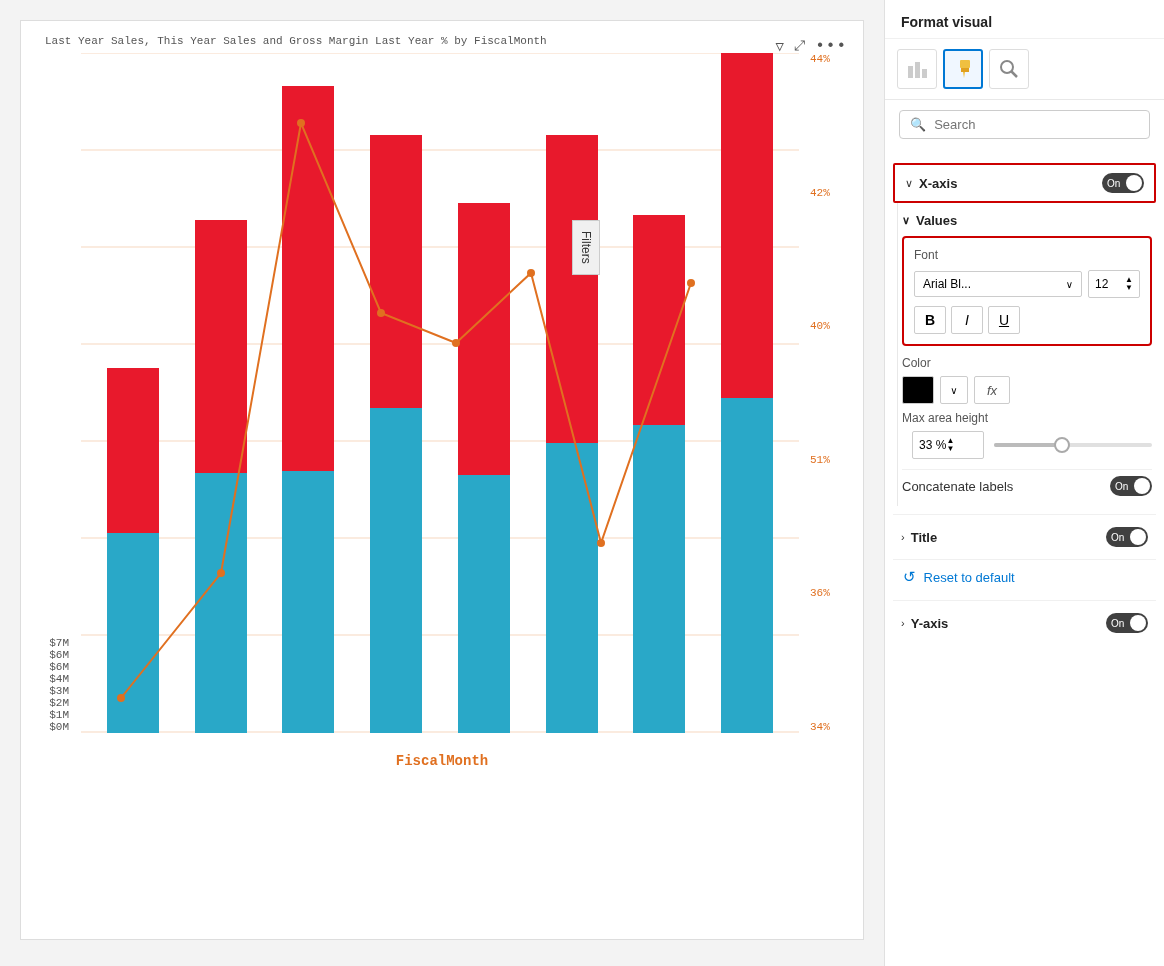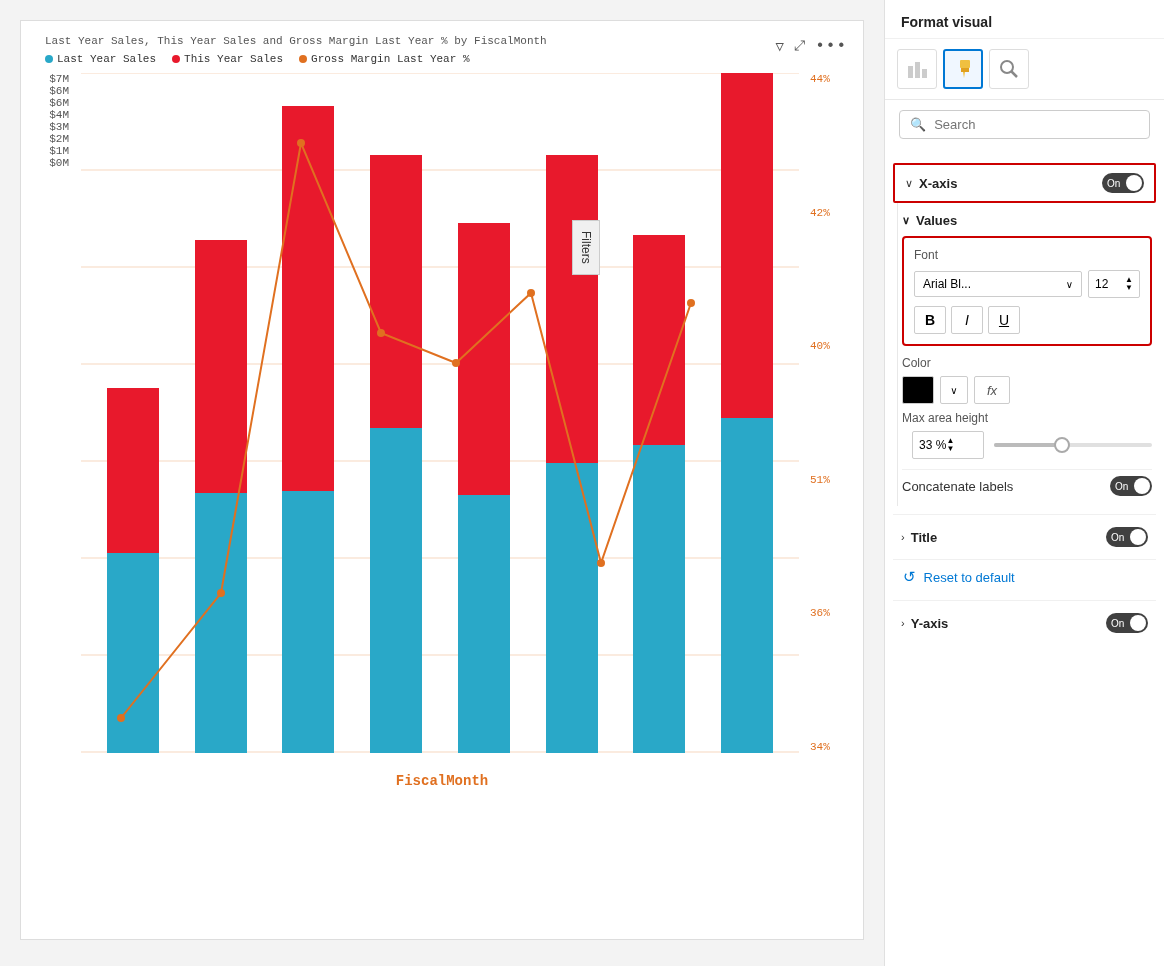--- a/index.html
+++ b/index.html
@@ -75,44 +75,30 @@
 </head>
 <body>
 
 <div style="display:flex; width:1164px; height:966px; background:#f3f3f3;">
 
   <div class="chart-area" style="flex:1; padding:20px; position:relative;">
     <div class="chart-container" style="background:white; border:1px solid #ddd; height:920px; position:relative; padding:14px 14px 10px 14px;">
 
       <div class="chart-title" style="font-size:11px; color:#555; margin-bottom:6px;">Last Year Sales, This Year Sales and Gross Margin Last Year % by FiscalMonth</div>
 
-      <div class="chart-legend" style="display:flex; gap:16px; margin-bottom:8px;">
-        <div class="legend-item" style="display:flex;align-items:center;gap:4px;font-size:11px;color:#333;">
-          <div style="width:8px;height:8px;border-radius:50%;background:#29a8c8;"></div>
-          <span>Last Year Sales</span>
-        </div>
-        <div class="legend-item" style="display:flex;align-items:center;gap:4px;font-size:11px;color:#333;">
-          <div style="width:8px;height:8px;border-radius:50%;background:#e8192c;"></div>
-          <span>This Year Sales</span>
-        </div>
-        <div class="legend-item" style="display:flex;align-items:center;gap:4px;font-size:11px;color:#333;">
-          <div style="width:8px;height:8px;border-radius:50%;background:#e07020;"></div>
-          <span>Gross Margin Last Year %</span>
-        </div>
-      </div>
 
       <div style="position:absolute;right:16px;top:16px;display:flex;gap:10px;align-items:center;">
         <span style="cursor:pointer;color:#555;font-size:14px;">▽</span>
         <span style="cursor:pointer;color:#555;font-size:14px;">⤢</span>
         <span style="cursor:pointer;color:#555;font-size:16px;letter-spacing:1px;">•••</span>
       </div>
 
       <div style="position:relative; width:100%; height:730px; margin-top:4px;">
 
-        <div style="position:absolute;left:0;top:0;width:40px;height:680px;display:flex;flex-direction:column;justify-content:flex-start;align-items:flex-end;padding-right:6px;font-size:11px;color:#555;z-index:2;">
+        <div style="position:absolute;left:0;top:0;width:40px;height:680px;display:flex;flex-direction:column;justify-content:flex-end;align-items:flex-end;padding-right:6px;font-size:11px;color:#555;z-index:2;">
           <span>$7M</span>
           <span>$6M</span>
           <span>$6M</span>
           <span>$4M</span>
           <span>$3M</span>
           <span>$2M</span>
           <span>$1M</span>
           <span>$0M</span>
         </div>
 

